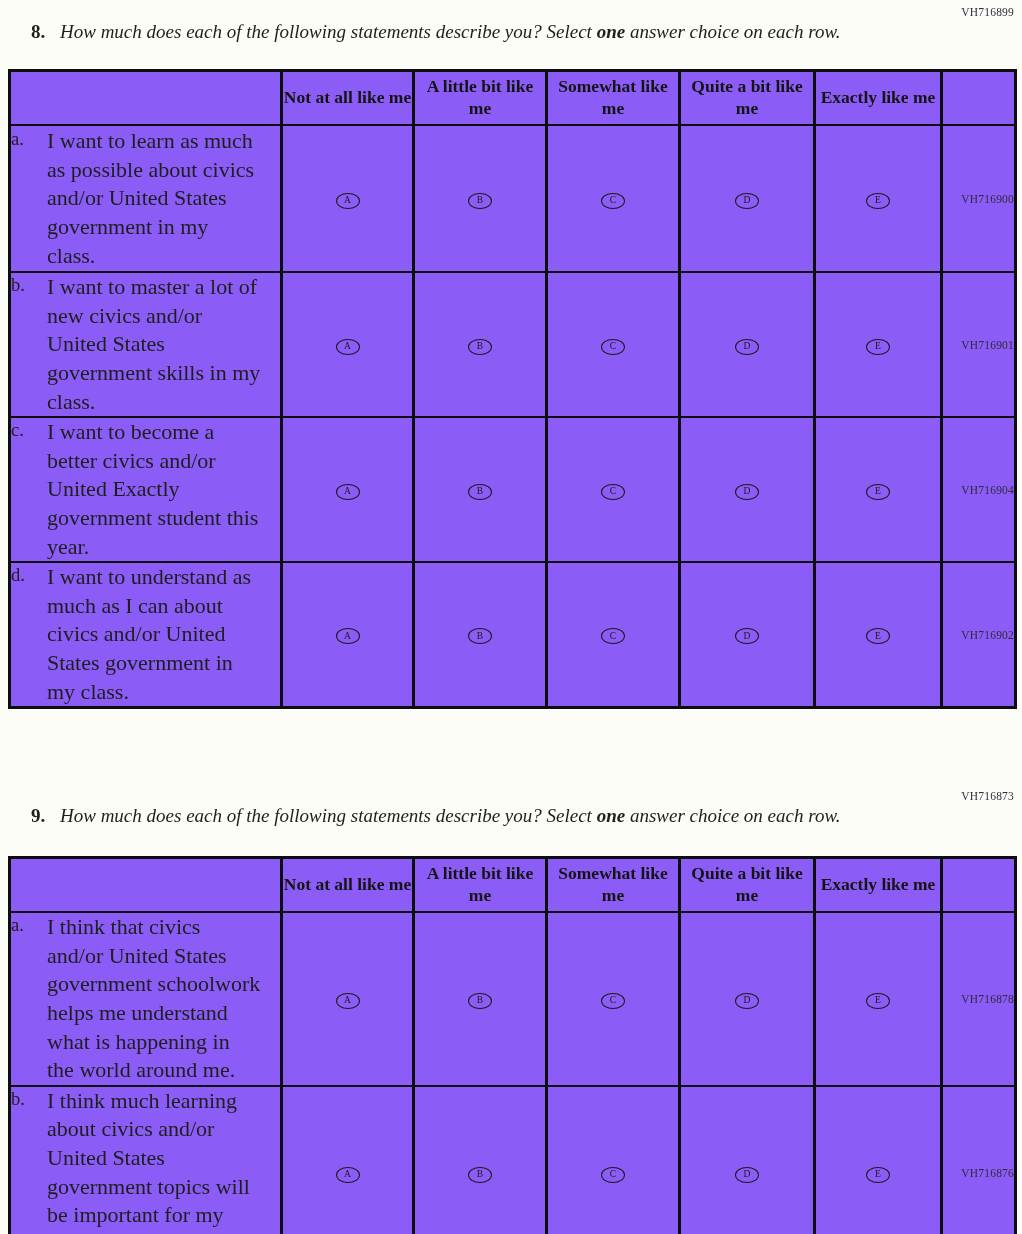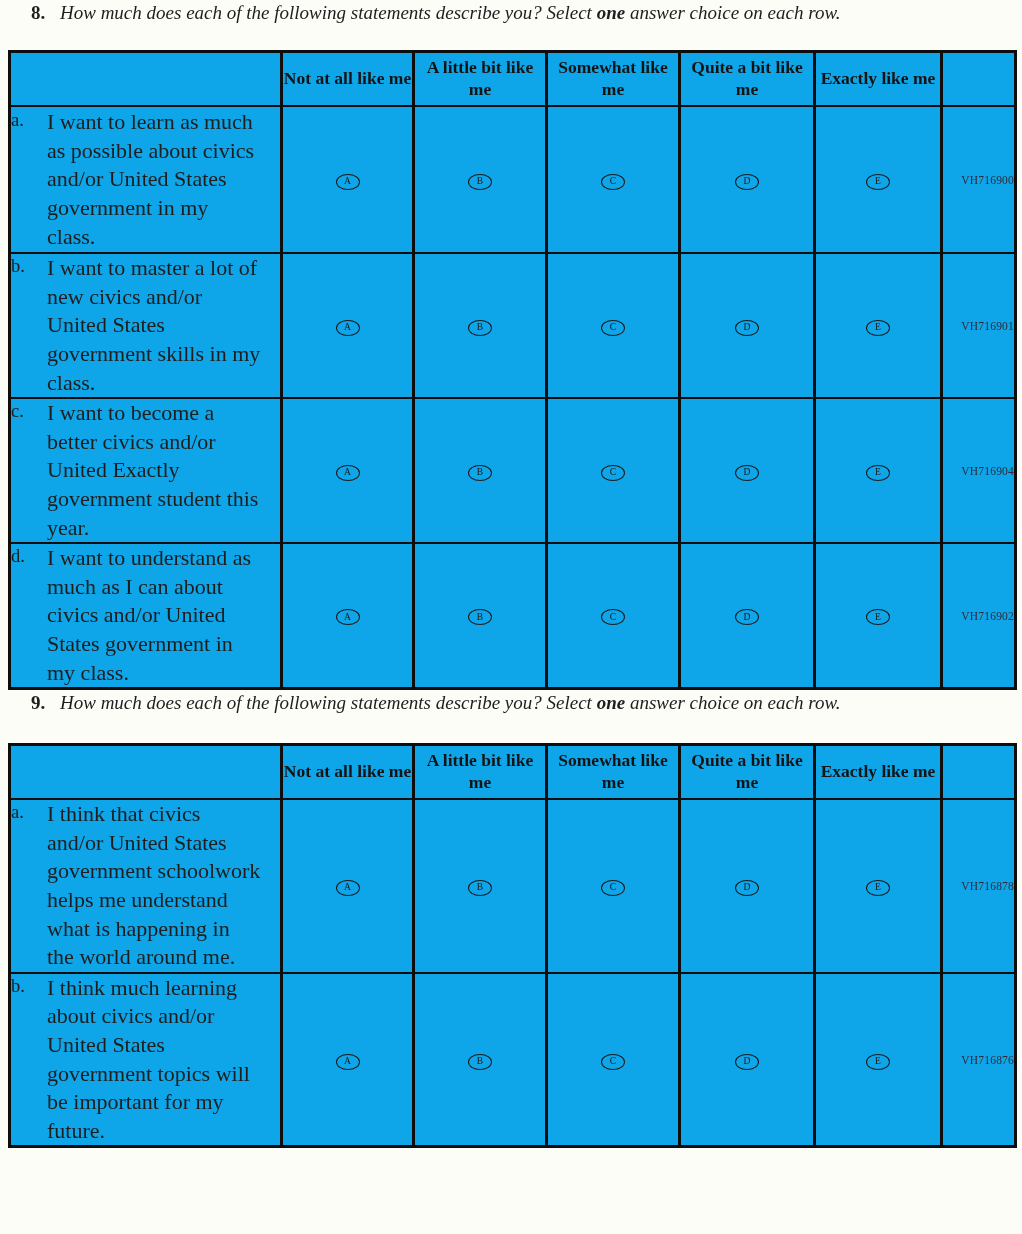--- a/index.html
+++ b/index.html
@@ -37,21 +37,21 @@
     width:29px;
     flex:0 0 29px;
   }
   .qtext{max-width:845px;font-style:italic;}
   .qtext .bold{font-weight:bold;}
   table.survey{
     border-collapse:collapse;
     margin:24px 8px 0 8px;
     width:1006px;
     table-layout:fixed;
-    background:#0ea5e9;
+    background:#8b5cf6;
   }
   table.survey.t9{margin-top:27px;}
   table.survey td, table.survey th{
     border:2px solid #0d0d0d;
     border-left-width:3px;
     border-right-width:3px;
     padding:0;
     vertical-align:middle;
     box-sizing:border-box;
   }
@@ -102,20 +102,21 @@
     font-size:11.5px;
     color:#2c2c3a;
     letter-spacing:.2px;
   }
 </style>
 </head>
 <body>
 
 <div class="page">
 
+  <div class="code-line q8">VH716899</div>
 
   <div class="question">
     <span class="qnum">8.</span>
     <span class="qtext"><span>How much does each of the following statements describe you? Select </span><span class="bold">one</span><span> answer choice on each row.</span></span>
   </div>
 
   <table class="survey t8">
     <colgroup>
       <col style="width:272px">
         <col style="width:132px">
@@ -187,20 +188,21 @@
       <td class="opt"><span class="bubble">A</span></td>
       <td class="opt"><span class="bubble">B</span></td>
       <td class="opt"><span class="bubble">C</span></td>
       <td class="opt"><span class="bubble">D</span></td>
       <td class="opt"><span class="bubble">E</span></td>
       <td class="code">VH716902</td>
     </tr>
   </tbody>
     </table>
 
+  <div class="code-line q9">VH716873</div>
 
   <div class="question">
     <span class="qnum">9.</span>
     <span class="qtext"><span>How much does each of the following statements describe you? Select </span><span class="bold">one</span><span> answer choice on each row.</span></span>
   </div>
 
   <table class="survey t9">
     <colgroup>
       <col style="width:272px">
         <col style="width:132px">

